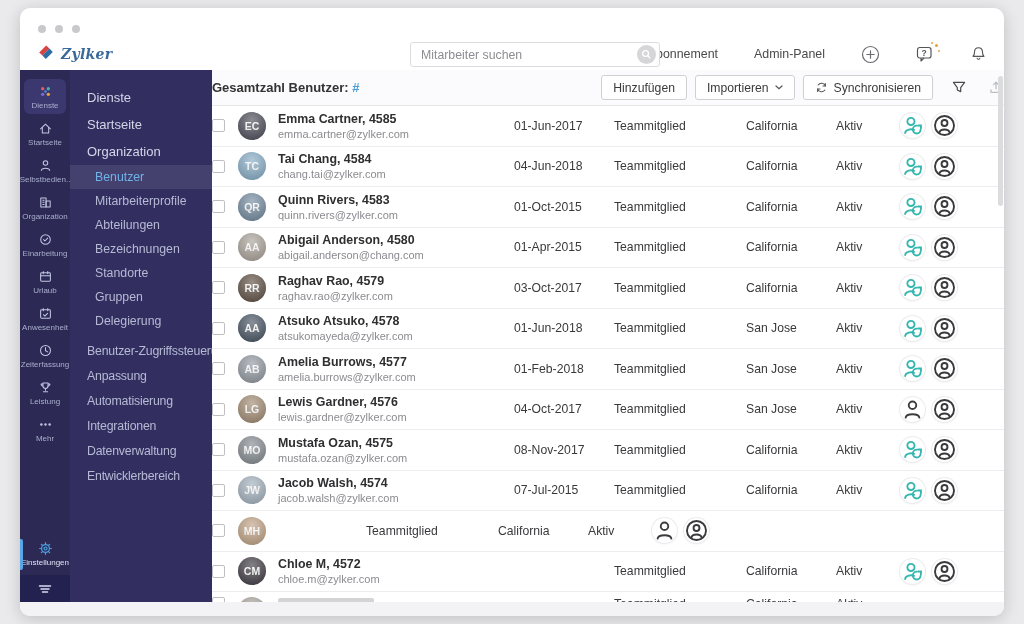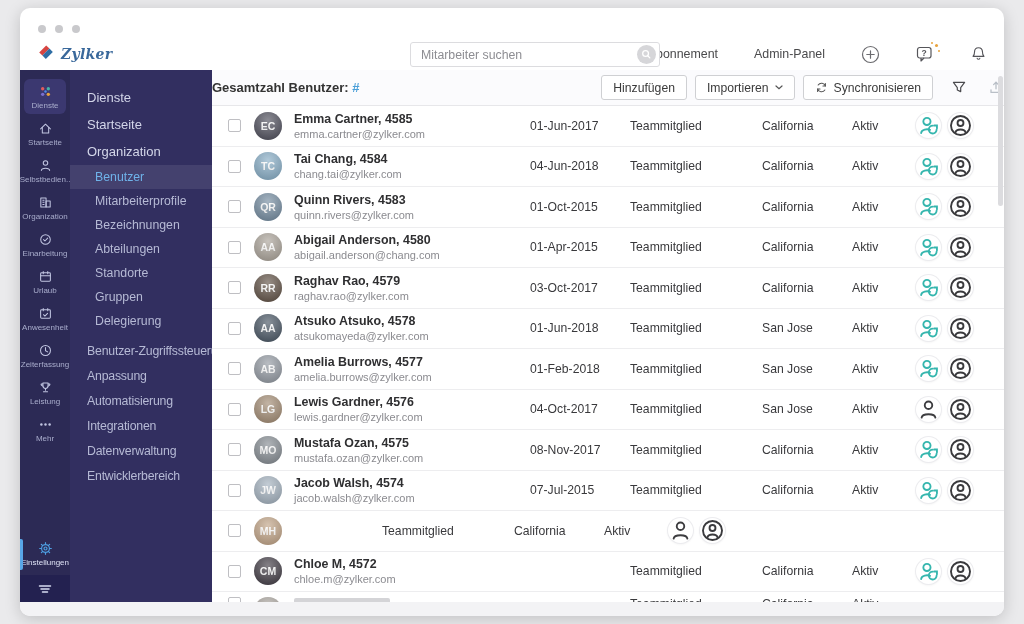--- a/index.html
+++ b/index.html
@@ -66,21 +66,21 @@
   .toolbar-right { margin-left:auto; display:flex; align-items:center; gap:8px; }
   .btn { height:25px; display:inline-flex; align-items:center; gap:6px; padding:0 11px; border:1px solid #cfd0d3; border-radius:3px;
          background:#fff; font-size:12.2px; color:#3a3a3a; cursor:pointer; font-family:inherit; }
   .btn svg { flex:none; }
   .icon-btn { display:flex; align-items:center; cursor:pointer; }
   .icon-btn.funnel { margin-left:10px; color:#4a4a4e; }
   .icon-btn.upload { margin-left:13px; color:#b9bfc7; }
 
   
   .table { flex:1; overflow:hidden; position:relative; }
-  .row { height:40.5px; display:flex; align-items:center; border-bottom:1px solid #ededef; padding-left:16px; }
+  .row { height:40.5px; display:flex; align-items:center; border-bottom:1px solid #ededef; }
   .cb { width:13px; height:13px; border:1px solid #bfbfc3; border-radius:2px; background:#fff; flex:none; cursor:pointer; }
   .avatar { width:28px; height:28px; border-radius:50%; margin-left:13px; flex:none; display:flex; align-items:center; justify-content:center;
             color:#fff; font-size:10.5px; font-weight:700; position:relative; }
   .avatar::after { content:''; position:absolute; inset:0; border-radius:50%;
                    background:radial-gradient(circle at 50% 30%, rgba(255,255,255,.30), rgba(0,0,0,.14) 78%); }
   .who { margin-left:12px; width:236px; flex:none; }
   .name { font-size:12.4px; font-weight:700; color:#2f2f31; line-height:1.3; }
   .email { font-size:11px; color:#8b8b90; line-height:1.3; }
   .cell { font-size:12.2px; color:#39393c; flex:none; }
   .c-date { width:100px; }
@@ -275,22 +275,22 @@
               <path d="M2.5 5 h11 M4 8 h8 M5.5 11 h5"></path>
             </svg>
           </div>
         </nav>
       <nav class="sidebar" id="sidebar">
           <div class="sb-item sb-top">Dienste</div>
           <div class="sb-item sb-top">Startseite</div>
           <div class="sb-item sb-top">Organization</div>
           <div class="sb-item sb-sub active">Benutzer</div>
           <div class="sb-item sb-sub">Mitarbeiterprofile</div>
+          <div class="sb-item sb-sub">Abteilungen</div>
           <div class="sb-item sb-sub">Bezeichnungen</div>
-          <div class="sb-item sb-sub">Abteilungen</div>
           <div class="sb-item sb-sub">Standorte</div>
           <div class="sb-item sb-sub">Gruppen</div>
           <div class="sb-item sb-sub">Delegierung</div>
           <div class="sb-item sb-sec sb-gap">Benutzer-Zugriffssteuerung</div>
           <div class="sb-item sb-sec">Anpassung</div>
           <div class="sb-item sb-sec">Automatisierung</div>
           <div class="sb-item sb-sec">Integrationen</div>
           <div class="sb-item sb-sec">Datenverwaltung</div>
           <div class="sb-item sb-sec">Entwicklerbereich</div>
         </nav>

